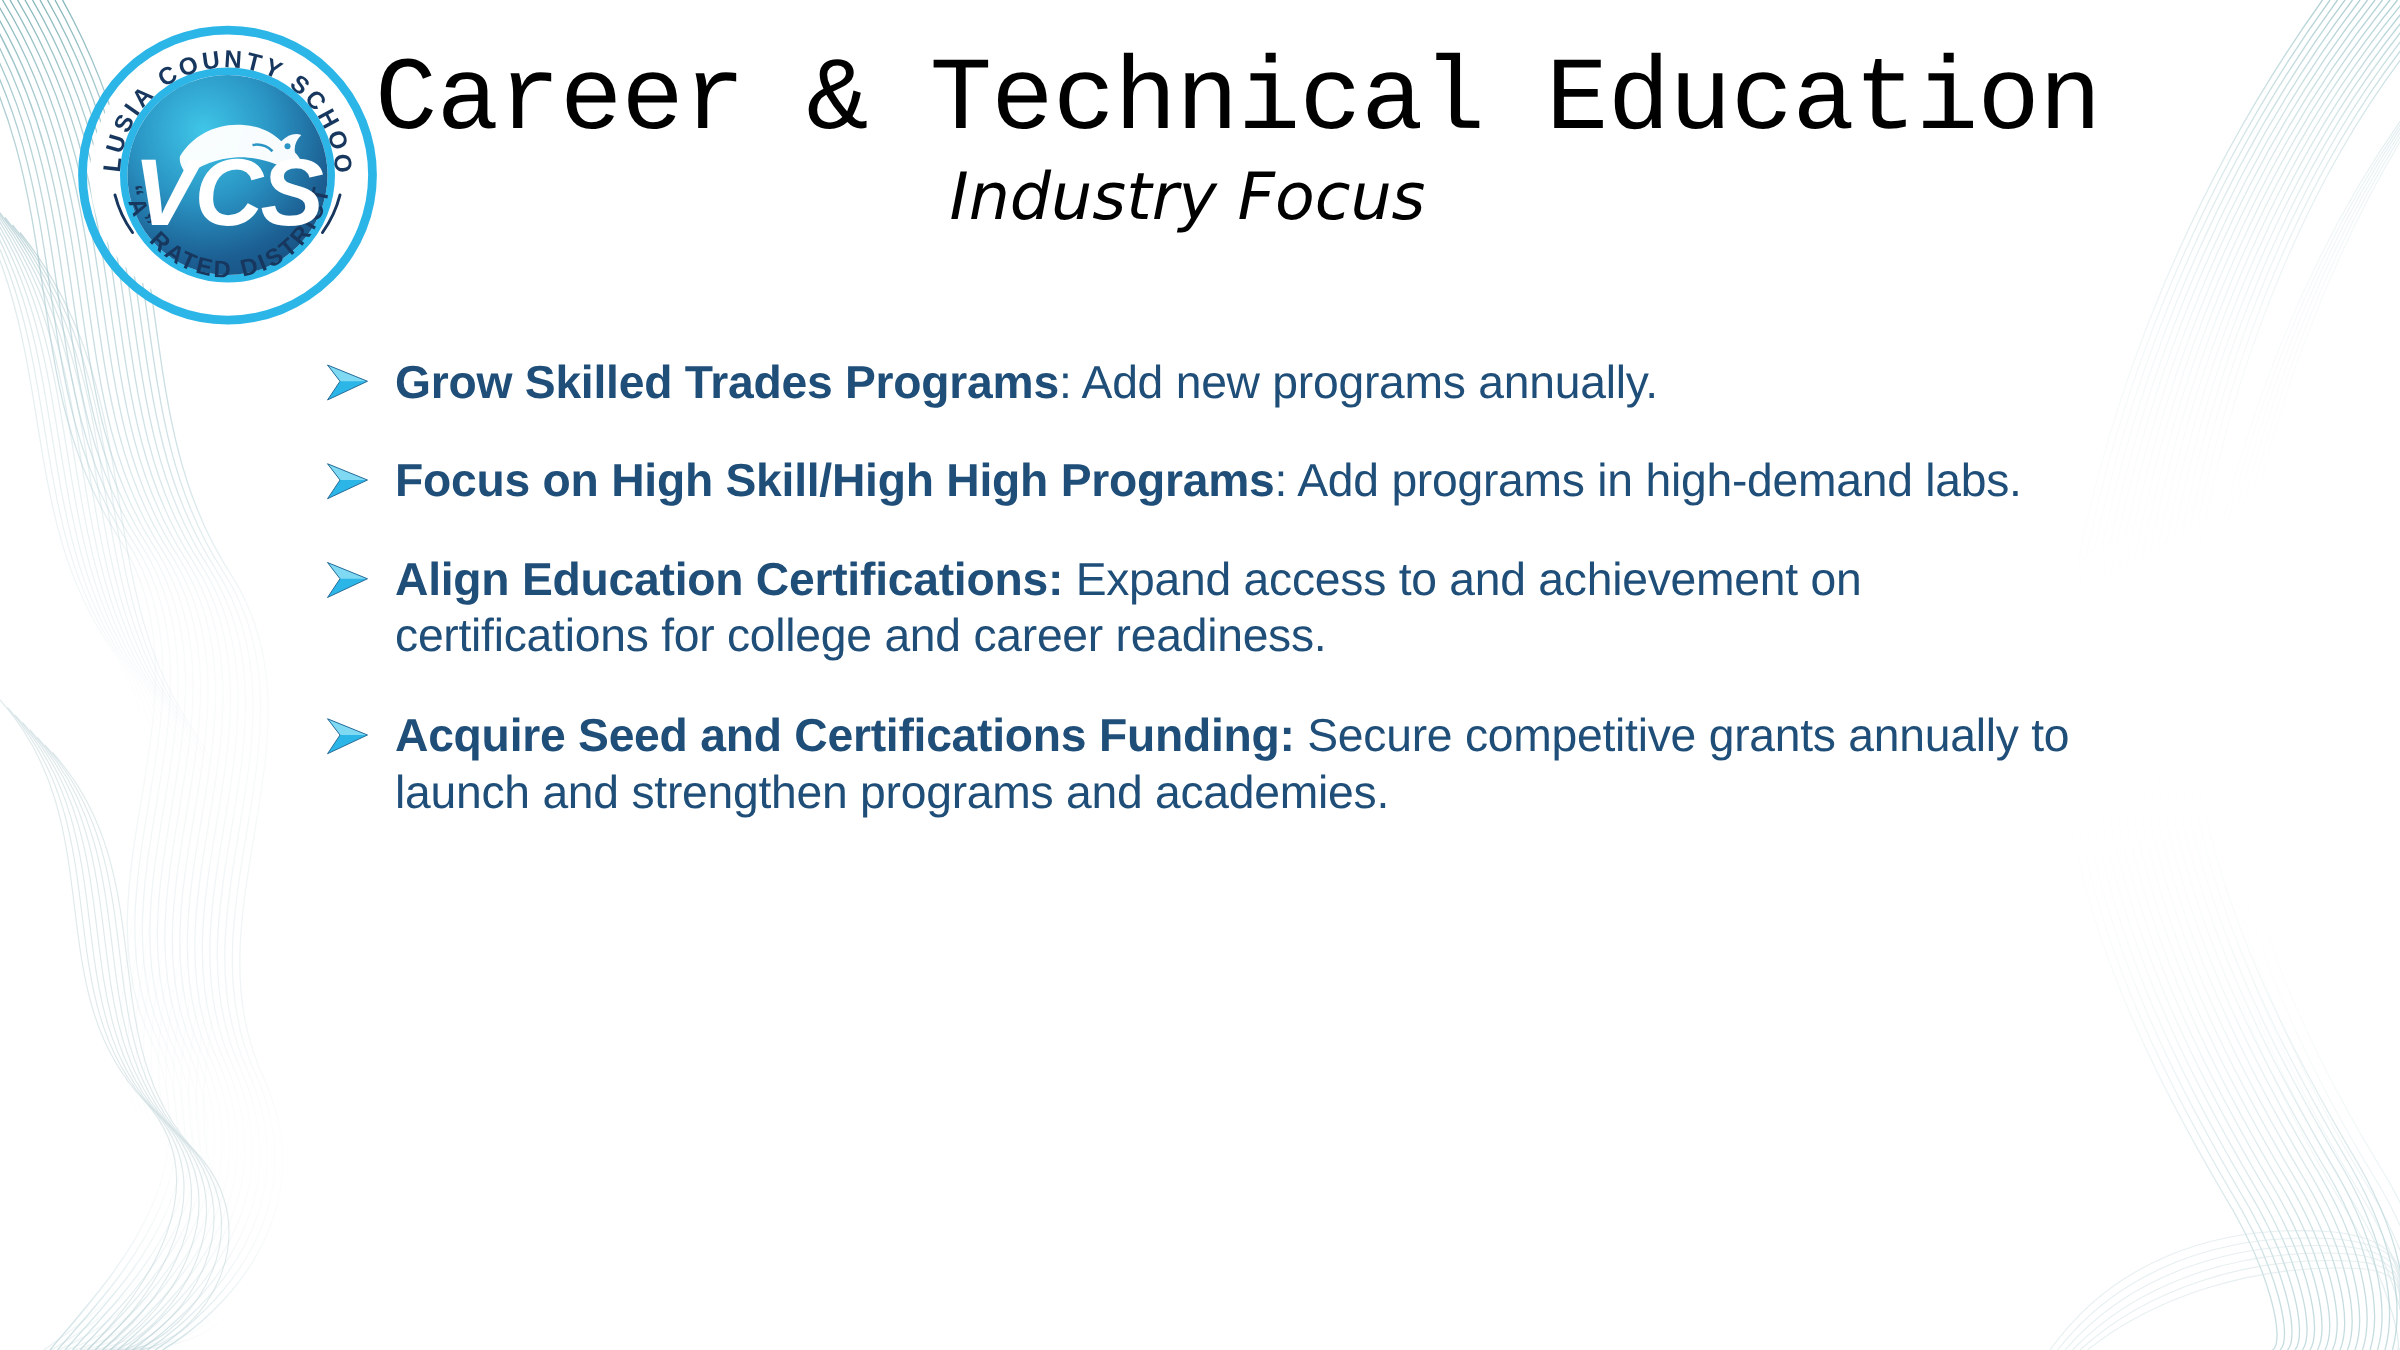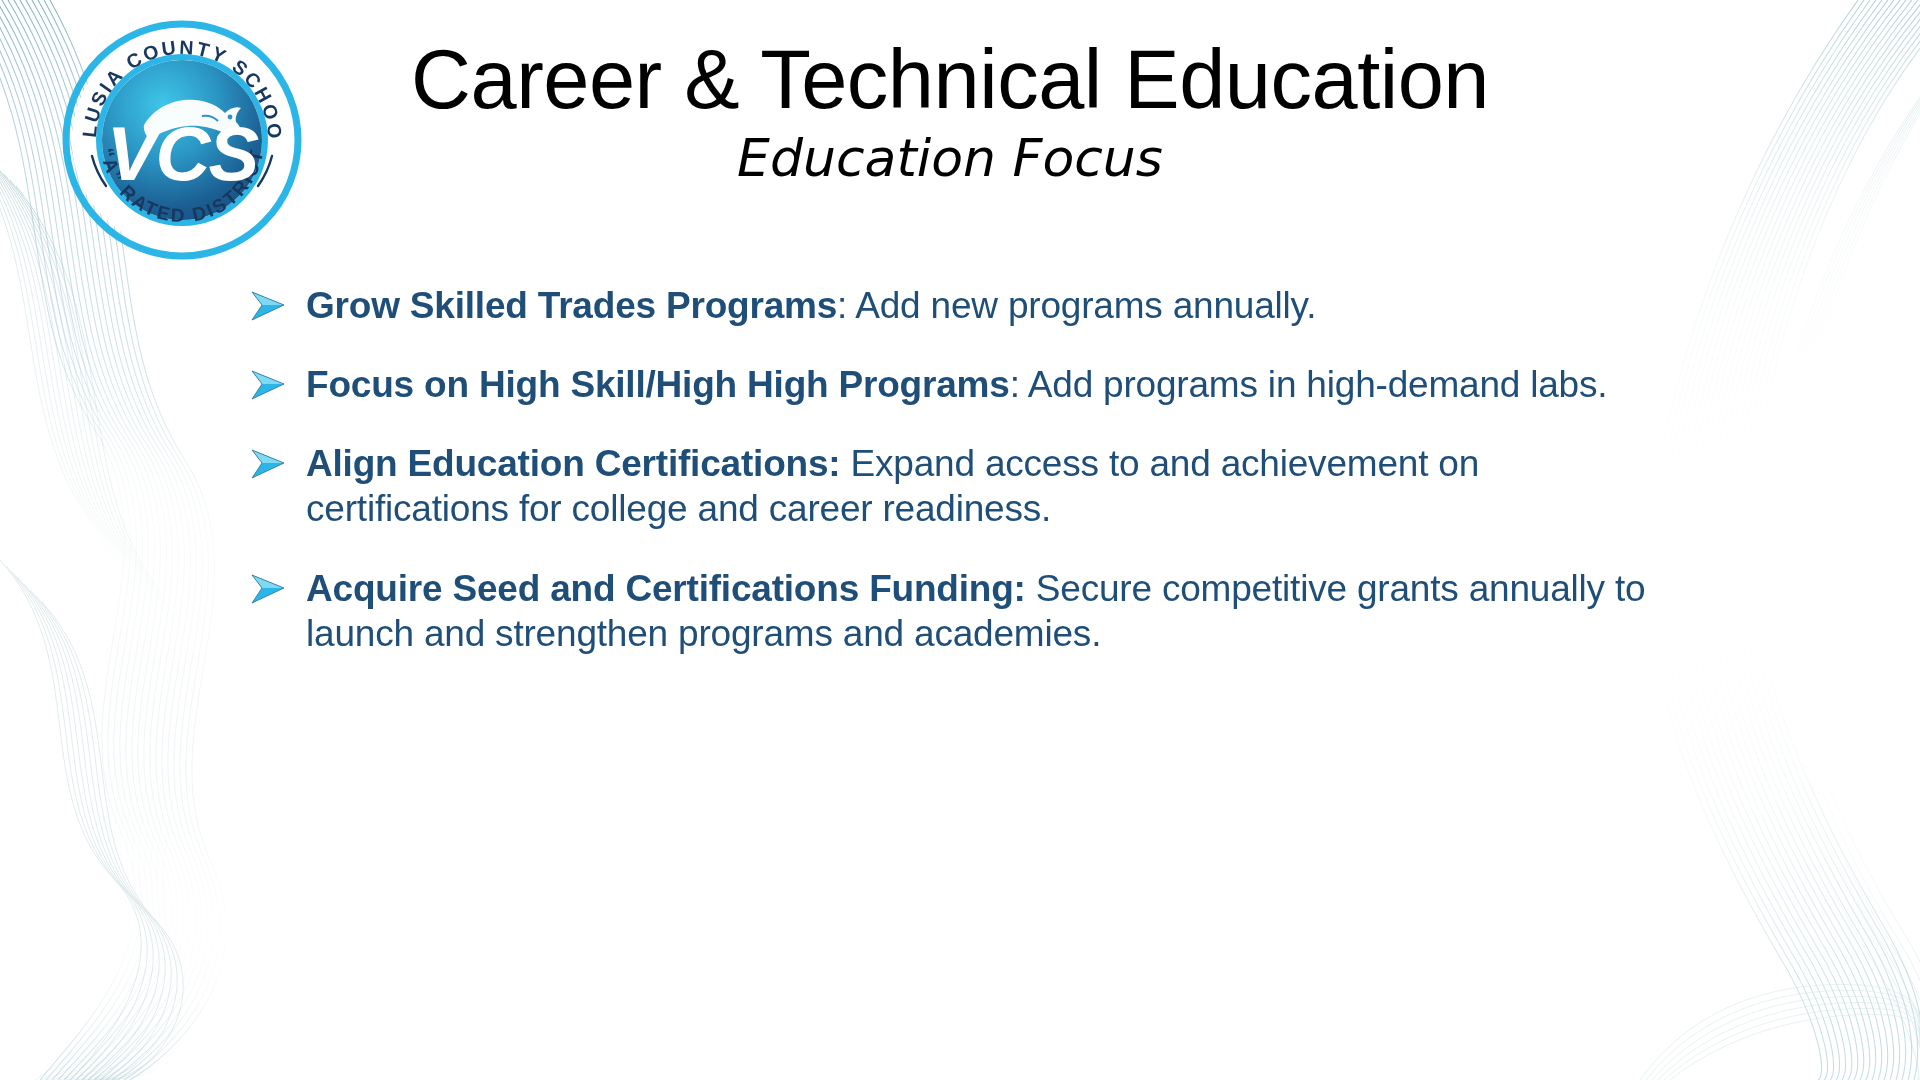--- a/index.html
+++ b/index.html
@@ -48,21 +48,21 @@
   
   #title-block {
     position: absolute;
     left: 300px;
     top: 38px;
     width: 1300px;
     text-align: center;
     z-index: 2;
   }
   #page-title {
-    font-family: Liberation Sans, sans-serif;
+    font-family: Liberation Mono, monospace;
     font-weight: 300;
     font-size: 83px;
     line-height: 1.02;
     letter-spacing: -0.5px;
     color: #000000;
     margin: 0;
     white-space: nowrap;
     text-align: center;
   }
   #page-subtitle {
@@ -72,21 +72,21 @@
     font-size: 52px;
     line-height: 1.05;
     color: #000000;
     margin: 8px 0 0 0;
     white-space: nowrap;
   }
 
   
   #bullet-list {
     position: absolute;
-    left: 250px;
+    left: 260px;
     top: 283px;
     width: 1420px;
     z-index: 2;
   }
   .bullet-item {
     display: flex;
     align-items: flex-start;
     margin-bottom: 34px;
   }
   .bullet-marker {
@@ -261,21 +261,21 @@
              C 150 108, 138 105, 126 106 C 112 107, 98 112, 88 120
              C 84 116, 81 110, 82 105 Z" fill="#FFFFFF" opacity="0.97"></path>
     <path d="M 140 96 C 146 95, 152 97, 156 101" fill="none" stroke="#2A95C4" stroke-width="2"></path>
     <circle cx="168" cy="97" r="2.4" fill="#2A95C4"></circle>
 
     <text x="120" y="160" text-anchor="middle" font-family="Liberation Sans, sans-serif" font-size="76" font-weight="bold" font-style="italic" fill="#FFFFFF" letter-spacing="-2">VCS</text>
   </svg>
 
   <div id="title-block">
     <h1 id="page-title">Career &amp; Technical Education</h1>
-    <h2 id="page-subtitle">Education Focus</h2>
+    <h2 id="page-subtitle">Industry Focus</h2>
   </div>
 
   <div id="bullet-list">
 
     <div class="bullet-item">
       <span class="bullet-marker">
         <svg width="38" height="34" viewBox="0 0 38 34" aria-hidden="true">
           <path d="M2 3 L34 16 L2 31 L12 16 Z" fill="#2CB6E8"></path>
           <path d="M2 3 L34 16 L12 16 Z" fill="#7FD9F2"></path>
           <path d="M2 3 L34 16 L2 31 L12 16 Z" fill="none" stroke="#1B5E8C" stroke-width="0.7"></path>

